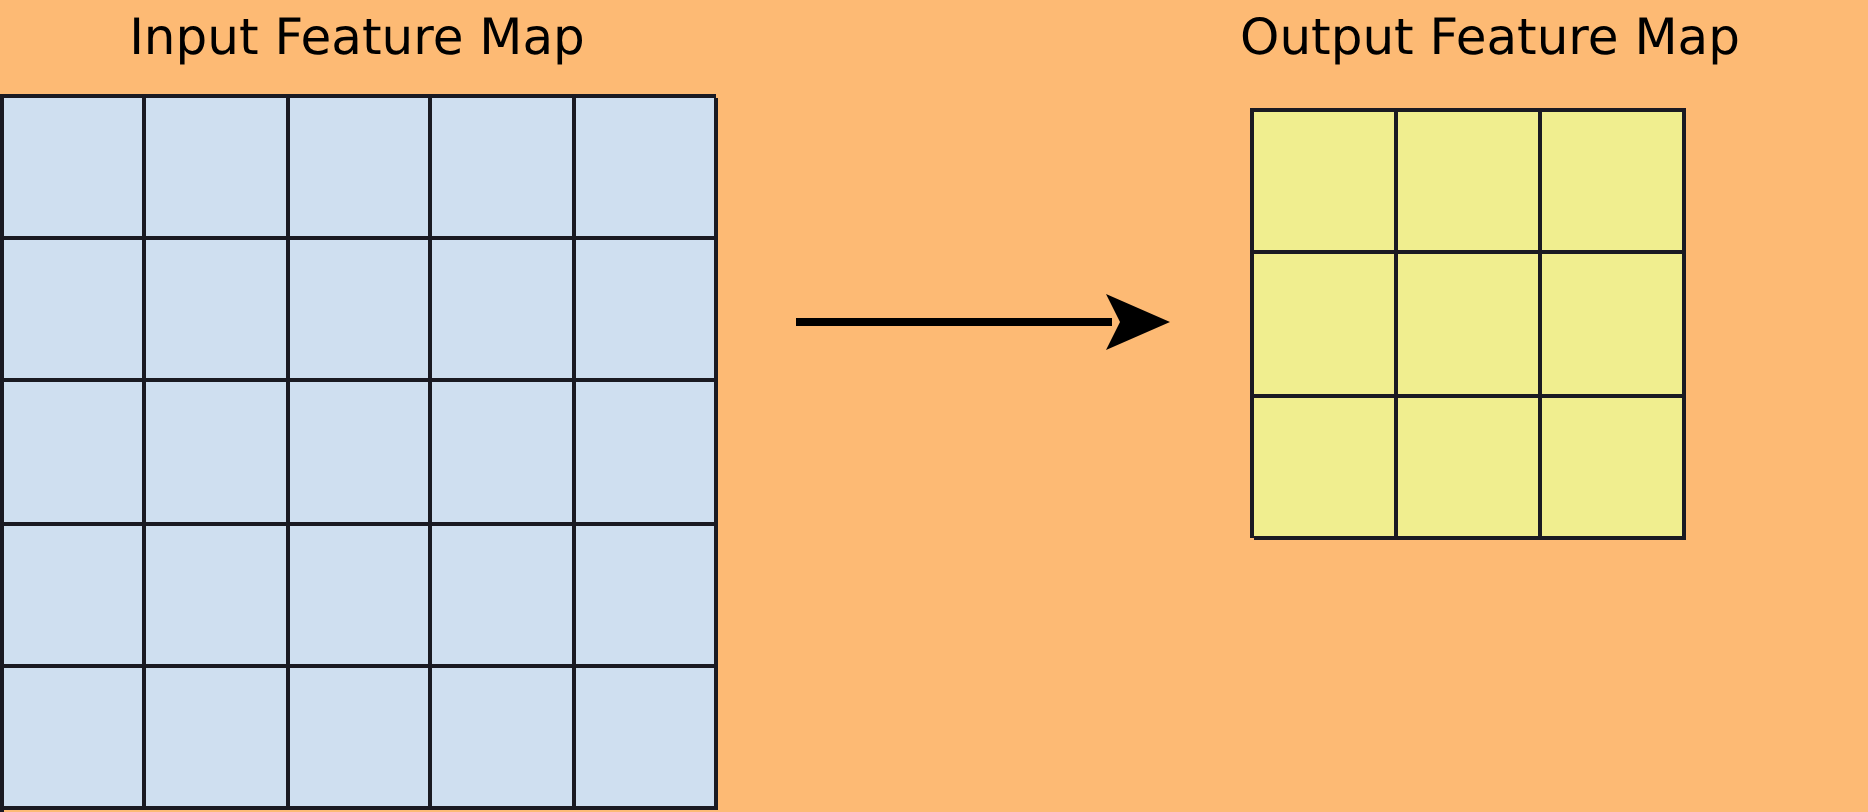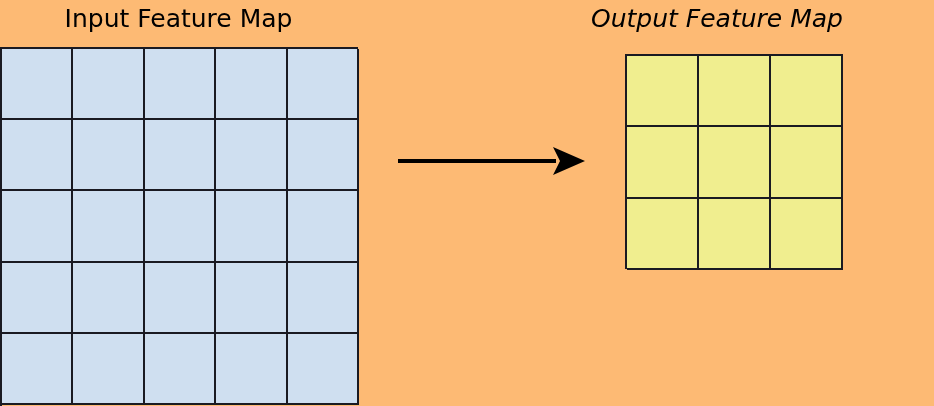--- a/index.html
+++ b/index.html
@@ -24,21 +24,21 @@
     position: absolute;
     top: 2px;
     text-align: center;
     font-size: 25px;
     line-height: 34px;
     color: #000000;
     white-space: nowrap;
     font-weight: 400;
   }
   #input-title  { left: 0px;   width: 357px; }
-  #output-title { left: 540px; width: 354px; font-style: italic; }
+  #output-title { left: 568px; width: 354px; }
 
   
   .grid {
     position: absolute;
     display: grid;
     box-sizing: border-box;
   }
   .cell {
     box-sizing: border-box;
     border: 1px solid #1a1a22;

